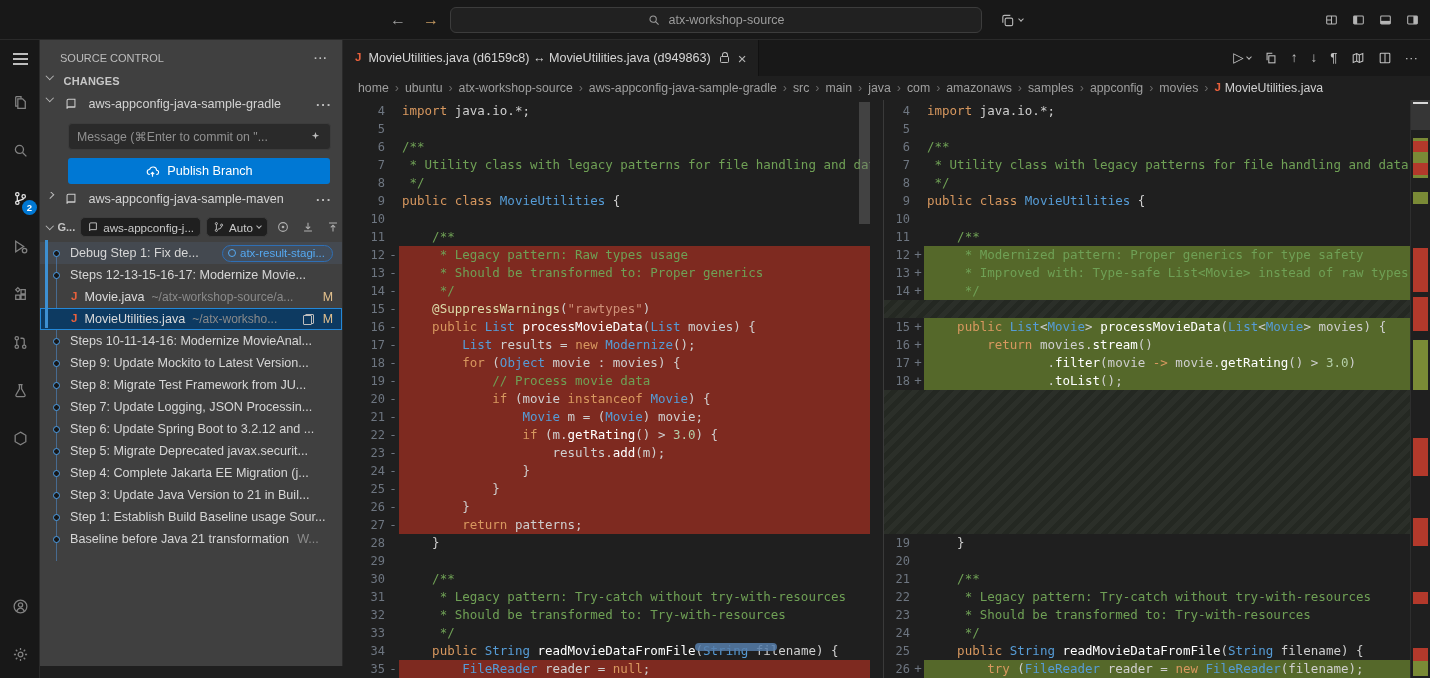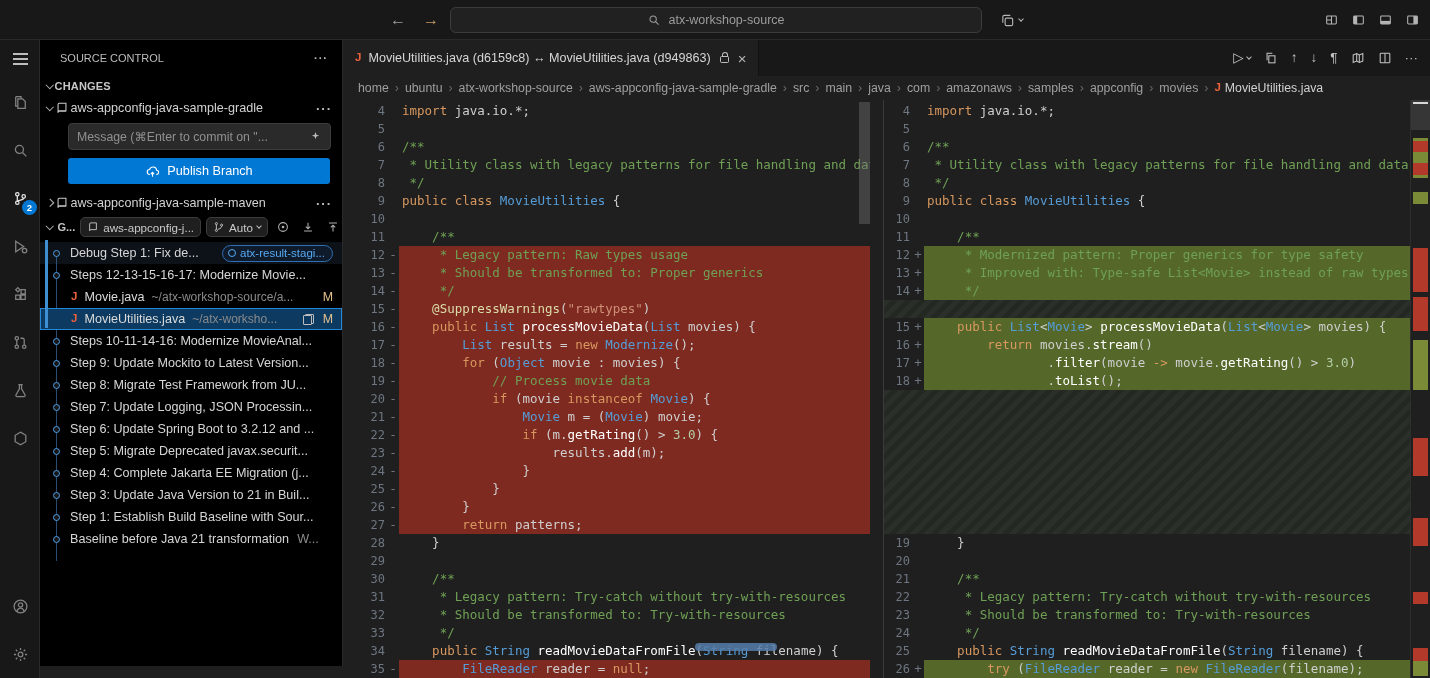--- a/index.html
+++ b/index.html
@@ -25,24 +25,24 @@
   .ab-item{width:40px;height:48px;display:flex;align-items:center;justify-content:center;color:#828282;position:relative;cursor:pointer}
   .ab-item.first{height:38px}
   .ab-item.active{color:#e6e6e6}
   .badge{position:absolute;right:3px;bottom:7px;min-width:15px;height:15px;padding:0 2px;border-radius:8px;background:#0078d4;color:#fff;
     font-size:9.5px;font-weight:700;display:flex;align-items:center;justify-content:center}
   .burger{width:15px;height:1.6px;background:#bdbdbd;display:block;position:relative}
   .burger::before,.burger::after{content:"";position:absolute;left:0;width:15px;height:1.6px;background:#bdbdbd}
   .burger::before{top:-5px}.burger::after{top:5px}
 
   
-  .sidebar{position:absolute;left:40px;top:40px;width:303px;bottom:12px;background:#000000;border-right:1px solid #2a2a2a;overflow:hidden;z-index:4}
+  .sidebar{position:absolute;left:40px;top:40px;width:303px;bottom:12px;background:#404040;border-right:1px solid #2a2a2a;overflow:hidden;z-index:4}
   .sc-header{height:35px;display:flex;align-items:center;padding:0 14px 0 20px;font-size:11px;color:#bdbdbd}
   .more-dots{margin-left:auto;color:#c0c0c0;font-weight:700;letter-spacing:1px;cursor:pointer}
-  .tree-row{height:22px;display:flex;align-items:center;gap:2px;padding:0 10px 0 7px;cursor:pointer;overflow:hidden;white-space:nowrap}
+  .tree-row{height:22px;display:flex;gap:11px;padding:0 10px 0 7px;cursor:pointer;overflow:hidden;white-space:nowrap}
   .changes-label{font-weight:700;font-size:11px;color:#c7c7c7;letter-spacing:.2px}
   .repo-name{font-size:12.6px;color:#d2d2d2;overflow:hidden;text-overflow:ellipsis}
   .chev{display:inline-block;width:5.5px;height:5.5px;border-right:1.3px solid #b9b9b9;border-bottom:1.3px solid #b9b9b9;flex:none}
   .chev.down{transform:rotate(45deg);margin-top:-2px}
   .chev.right{transform:rotate(-45deg)}
   .chev.small{width:4px;height:4px}
   .commit-box{margin:4px 11px 0 28px;height:27px;background:#2a2a2a;border:1px solid #3c3c3c;border-radius:4px;display:flex;align-items:center;
     gap:6px;padding:0 8px;color:#909090;font-size:12.3px;cursor:text}
   .commit-box .ph{flex:1;white-space:nowrap;overflow:hidden}
   .publish-btn{margin:8px 12px 8px 28px;height:26px;background:#0078d4;border-radius:3px;color:#fff;font-size:12.7px;
@@ -374,21 +374,21 @@
         <div class="g-row commit">
           <span class="dot"></span>
           <span class="g-label">Step 4: Complete Jakarta EE Migration (j...</span>
         </div>
         <div class="g-row commit">
           <span class="dot"></span>
           <span class="g-label">Step 3: Update Java Version to 21 in Buil...</span>
         </div>
         <div class="g-row commit">
           <span class="dot"></span>
-          <span class="g-label">Step 1: Establish Build Baseline with Sour...</span>
+          <span class="g-label">Step 1: Establish Build Baseline usage Sour...</span>
         </div>
         <div class="g-row commit">
           <span class="dot"></span>
           <span class="g-label">Baseline before Java 21 transformation</span>
           <span class="g-suffix">W...</span>
         </div>
       </div>
     <div class="graph-accent"></div>
   </section>
 

